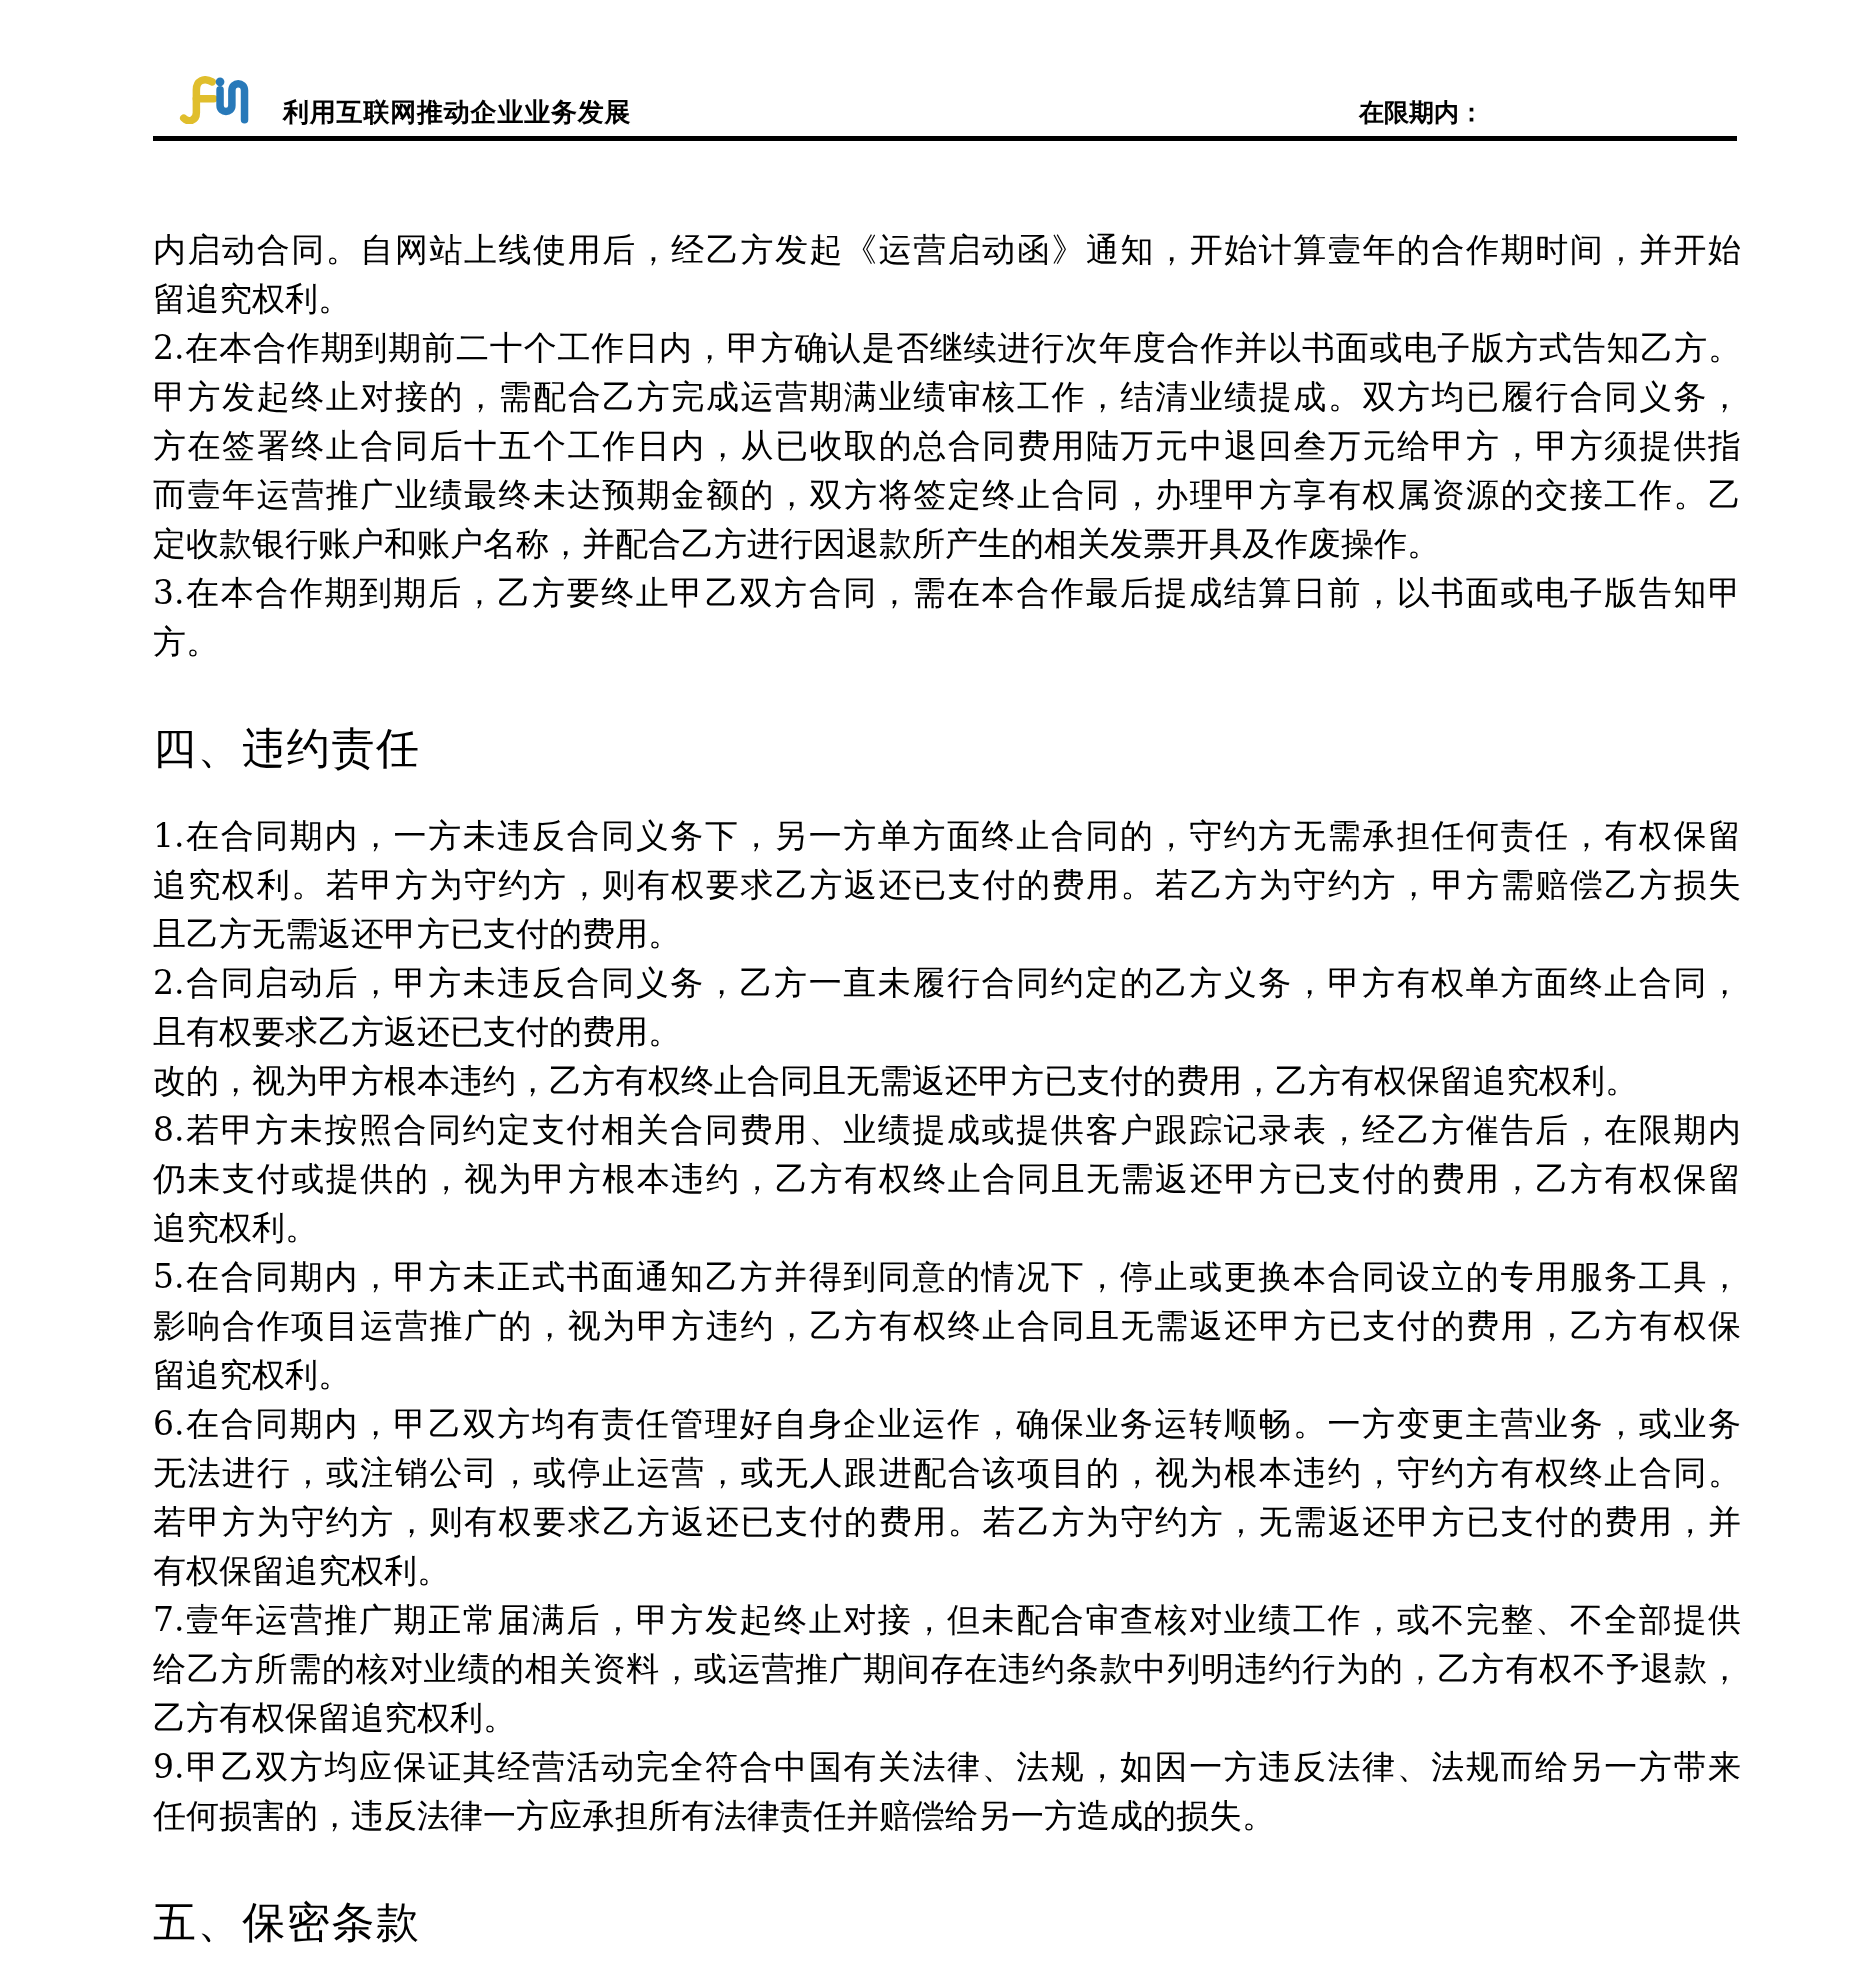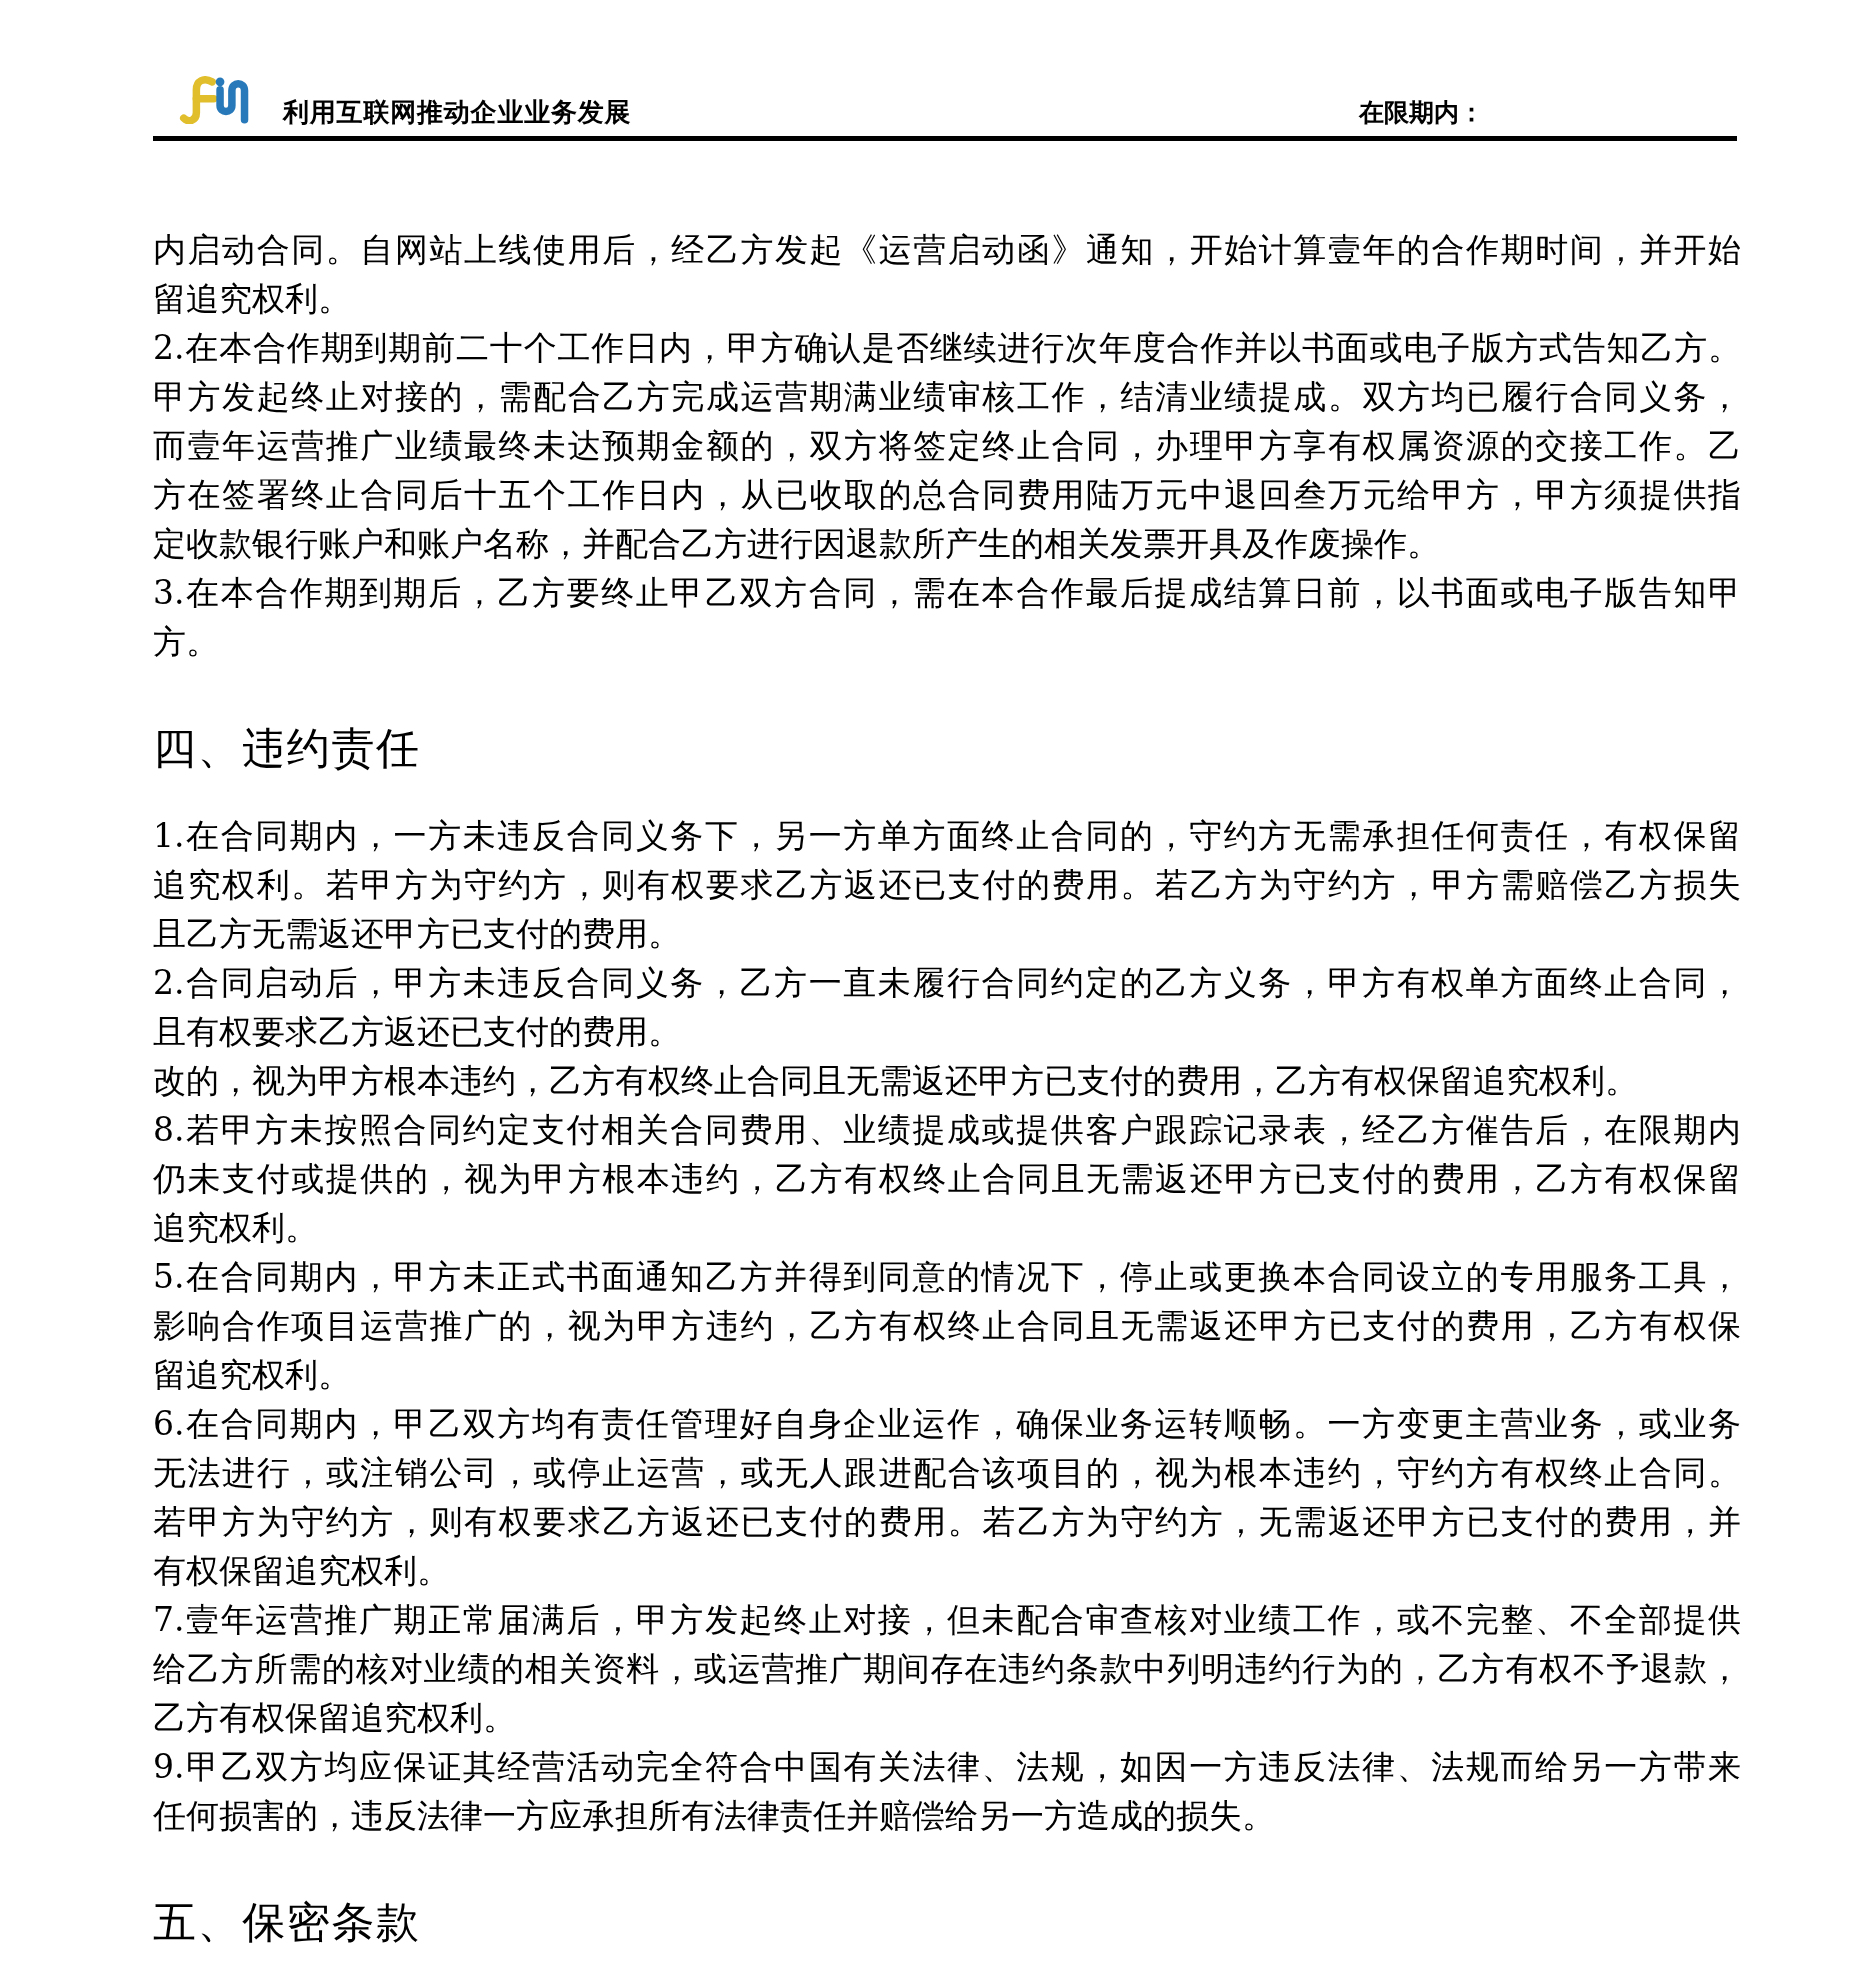--- a/index.html
+++ b/index.html
@@ -71,22 +71,22 @@
 
   <main class="content">
       <section>
         <div class="para">
           <div class="line">内启动合同。自网站上线使用后，经乙方发起《运营启动函》通知，开始计算壹年的合作期时间，并开始</div>
           <div class="line last">留追究权利。</div>
         </div>
         <div class="para">
           <div class="line">2.在本合作期到期前二十个工作日内，甲方确认是否继续进行次年度合作并以书面或电子版方式告知乙方。</div>
           <div class="line">甲方发起终止对接的，需配合乙方完成运营期满业绩审核工作，结清业绩提成。双方均已履行合同义务，</div>
+          <div class="line">方在签署终止合同后十五个工作日内，从已收取的总合同费用陆万元中退回叁万元给甲方，甲方须提供指</div>
           <div class="line">而壹年运营推广业绩最终未达预期金额的，双方将签定终止合同，办理甲方享有权属资源的交接工作。乙</div>
-          <div class="line">方在签署终止合同后十五个工作日内，从已收取的总合同费用陆万元中退回叁万元给甲方，甲方须提供指</div>
           <div class="line last">定收款银行账户和账户名称，并配合乙方进行因退款所产生的相关发票开具及作废操作。</div>
         </div>
         <div class="para">
           <div class="line">3.在本合作期到期后，乙方要终止甲乙双方合同，需在本合作最后提成结算日前，以书面或电子版告知甲</div>
           <div class="line last">方。</div>
         </div>
       </section>
       <section>
         <h2 class="section-heading">四、违约责任</h2>
         <div class="para">

